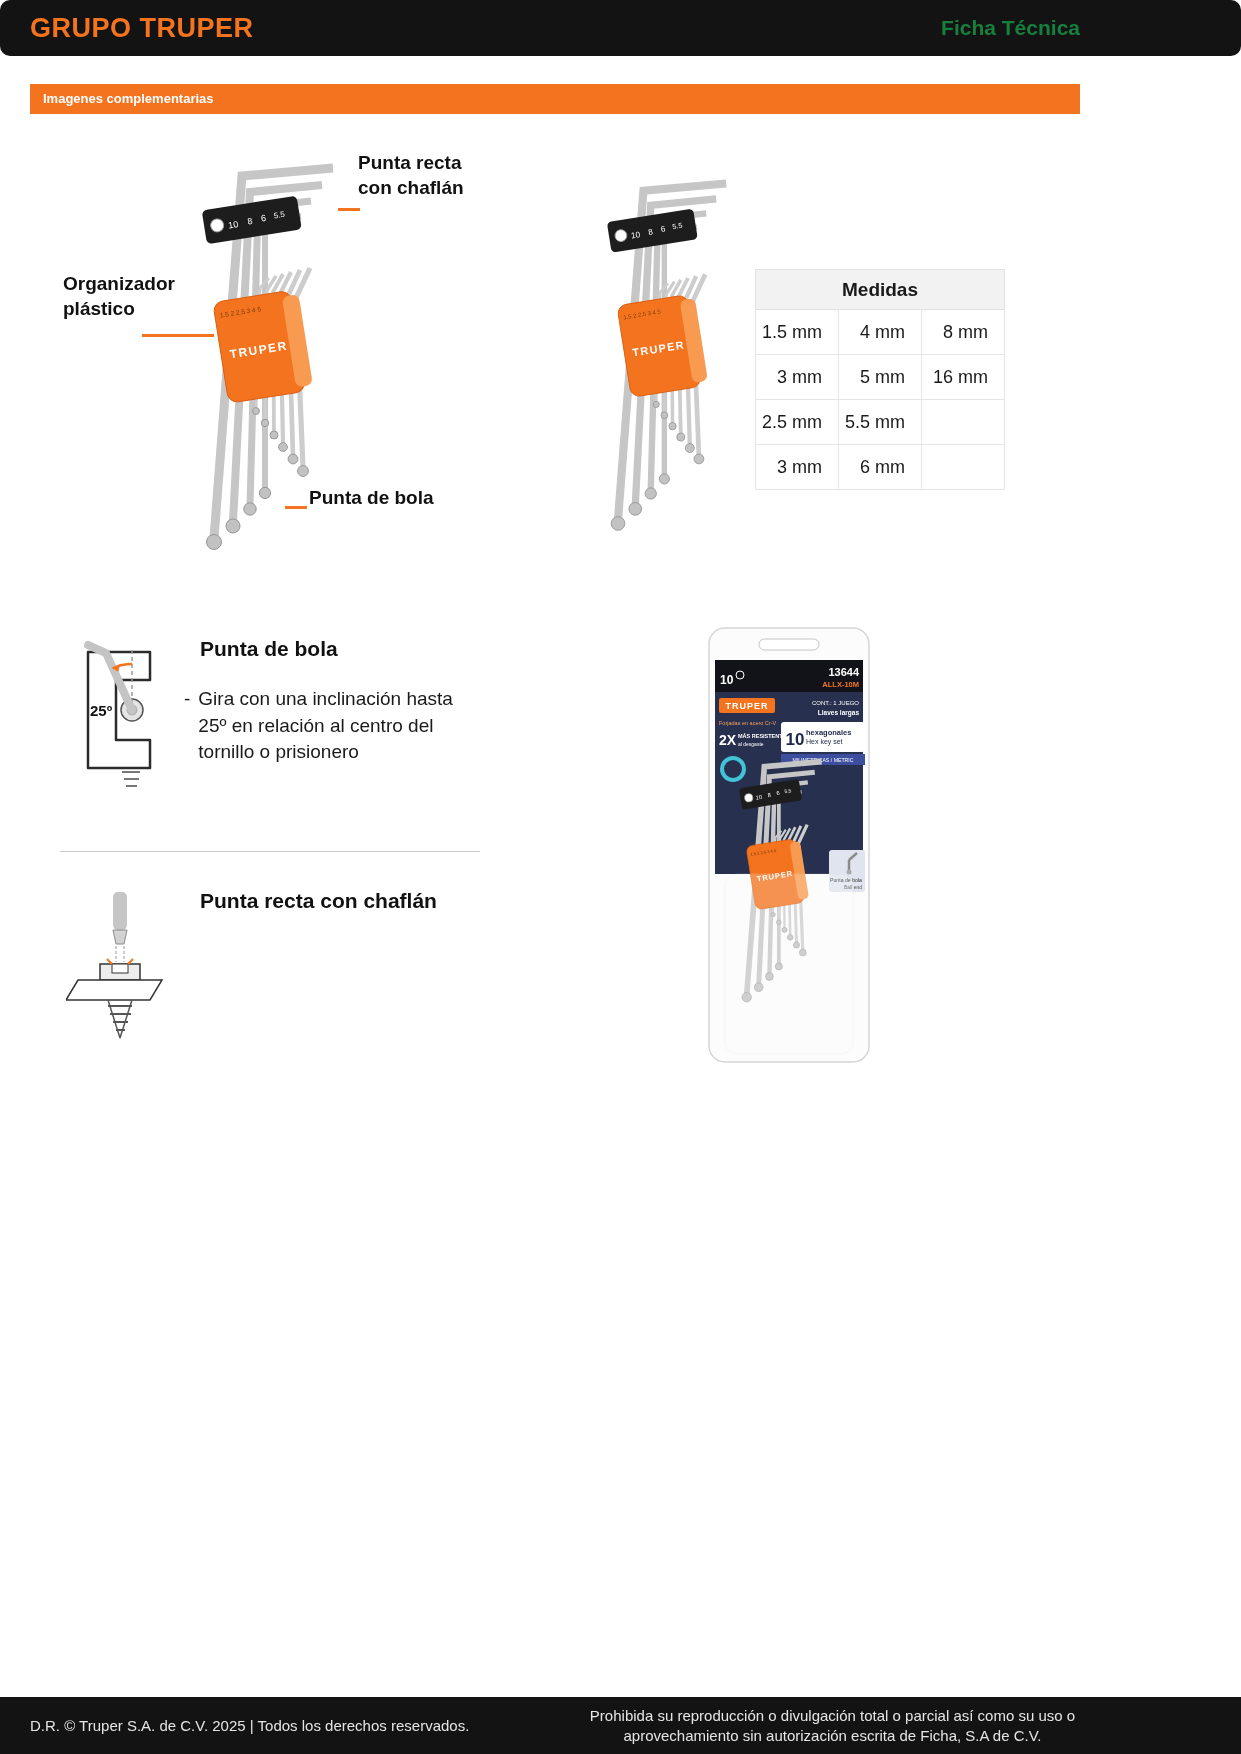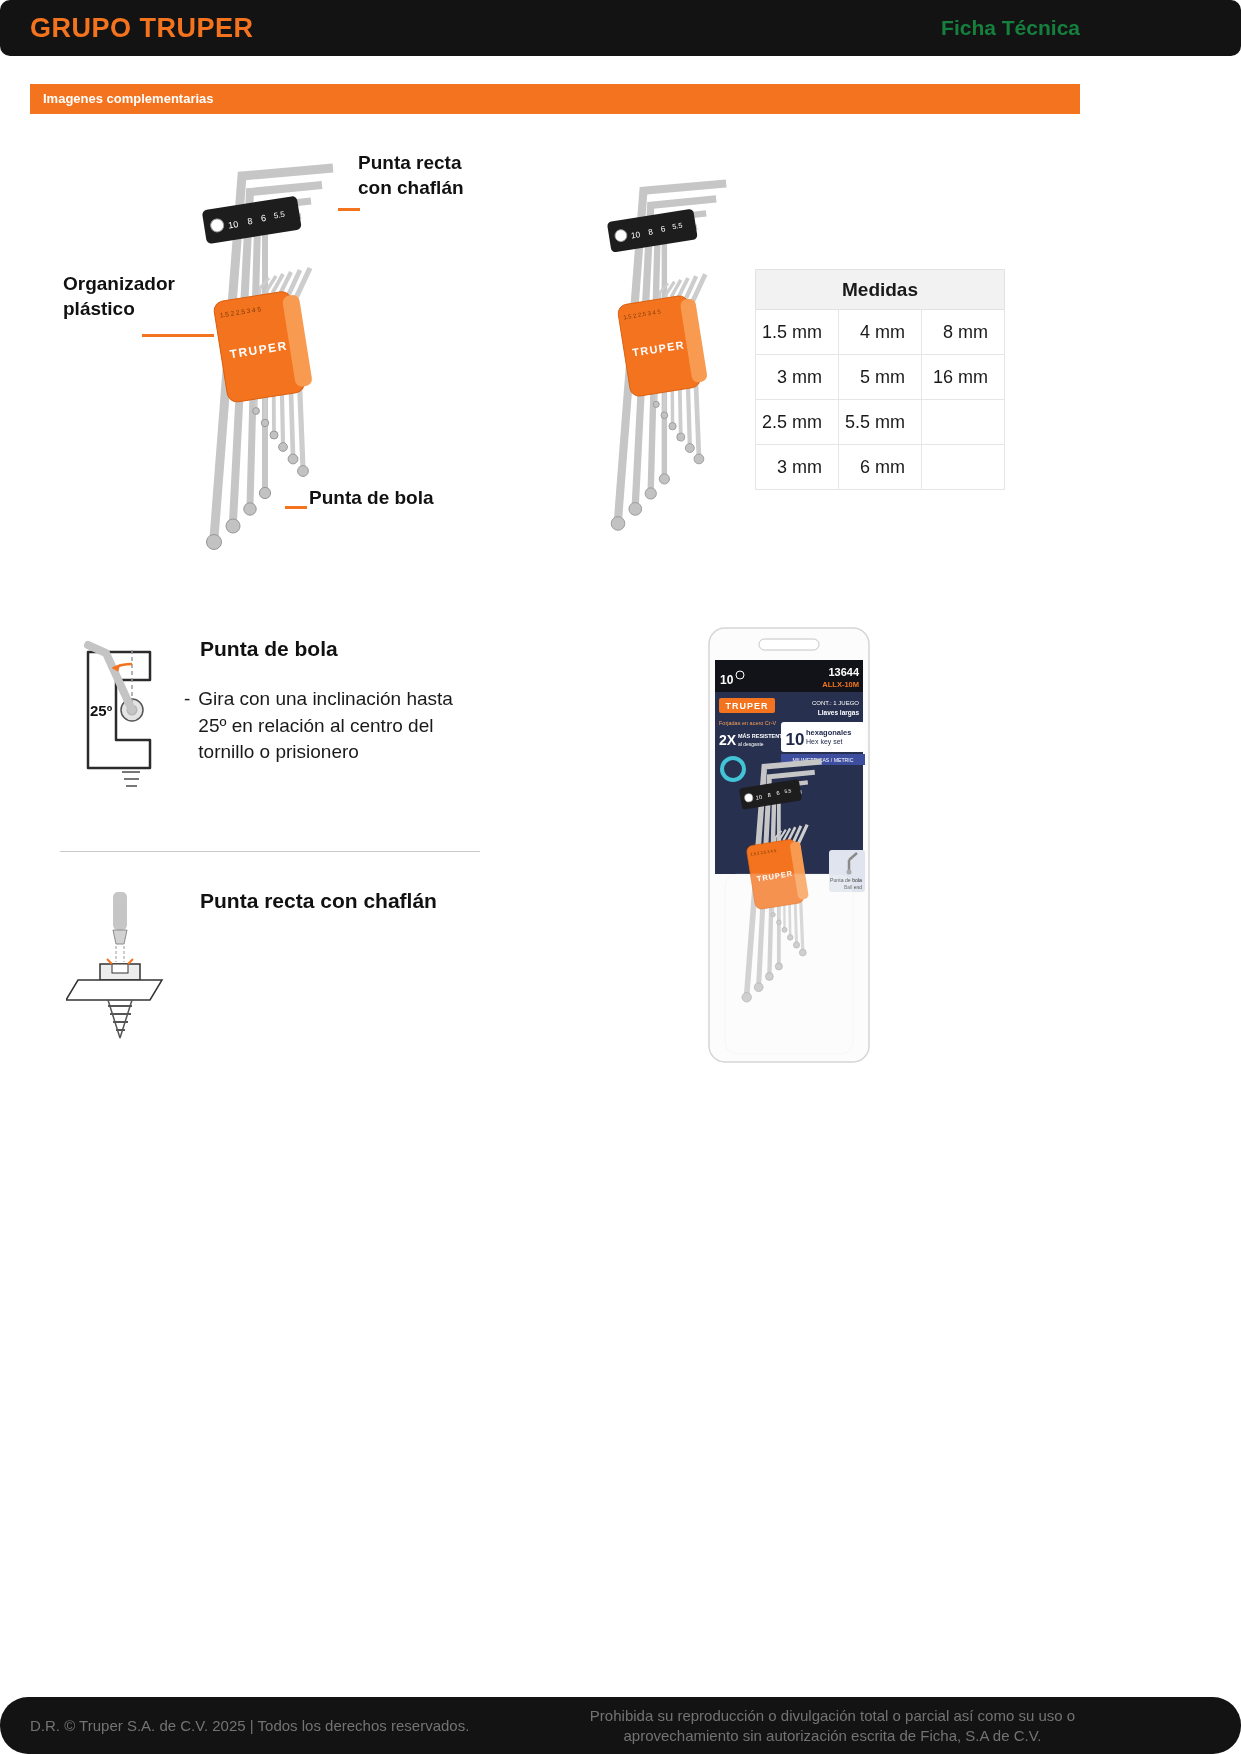--- a/index.html
+++ b/index.html
@@ -32,21 +32,21 @@
 
   
   .feat-title{position:absolute;font-size:21px;font-weight:bold;color:#111;}
   .bullets{position:absolute;font-size:19px;line-height:1.4;width:300px;}
   .bullet{display:flex;margin-bottom:10px;}
   .bullet::before{content:"-";margin-right:8px;flex:0 0 auto;}
   .divider{position:absolute;left:60px;top:851px;width:420px;height:1px;background:#c9c9c9;}
 
   .bottombar{position:absolute;bottom:0;left:0;width:100%;height:57px;background:#131313;
              display:flex;align-items:center;justify-content:space-between;
-             padding:0 161px 0 30px;box-sizing:border-box;color:#737373;font-size:15px;border-radius:28px;}
+             padding:0 161px 0 30px;box-sizing:border-box;color:#e5e5e5;font-size:15px;}
   .bottombar .right{width:495px;text-align:center;line-height:1.3;}
 
   svg text{font-family:"Liberation Sans",sans-serif;}
 </style>
 </head>
 <body>
 
 <div class="page">
 
   <svg width="0" height="0" style="position:absolute" aria-hidden="true">

